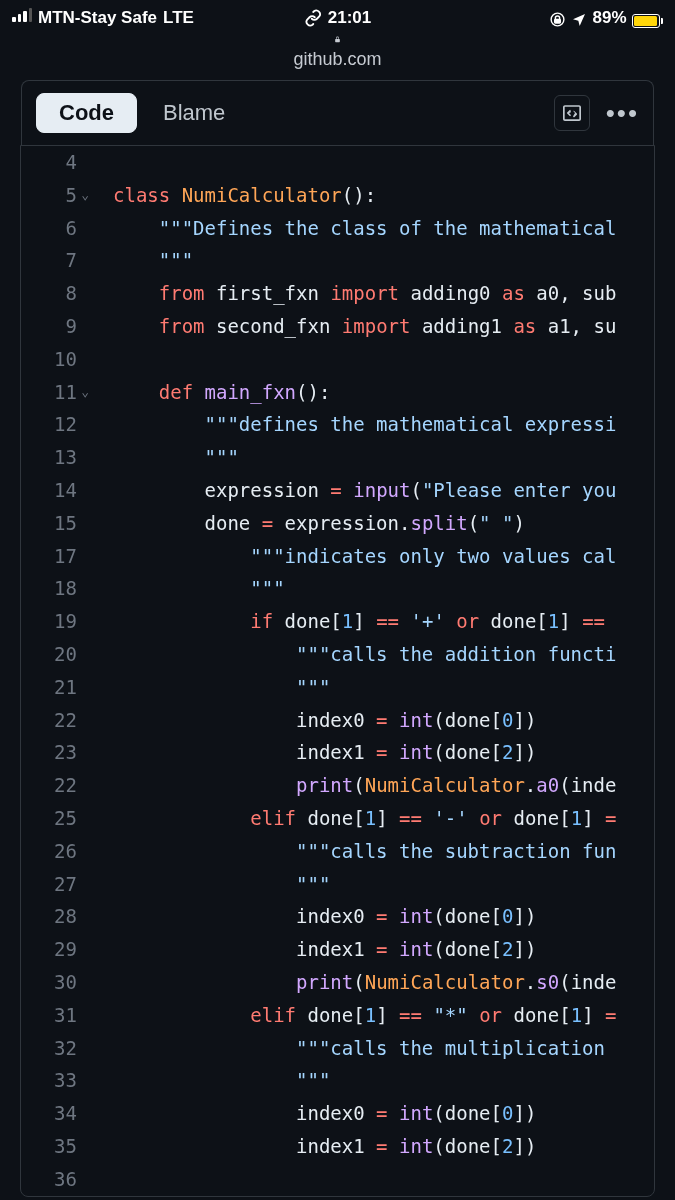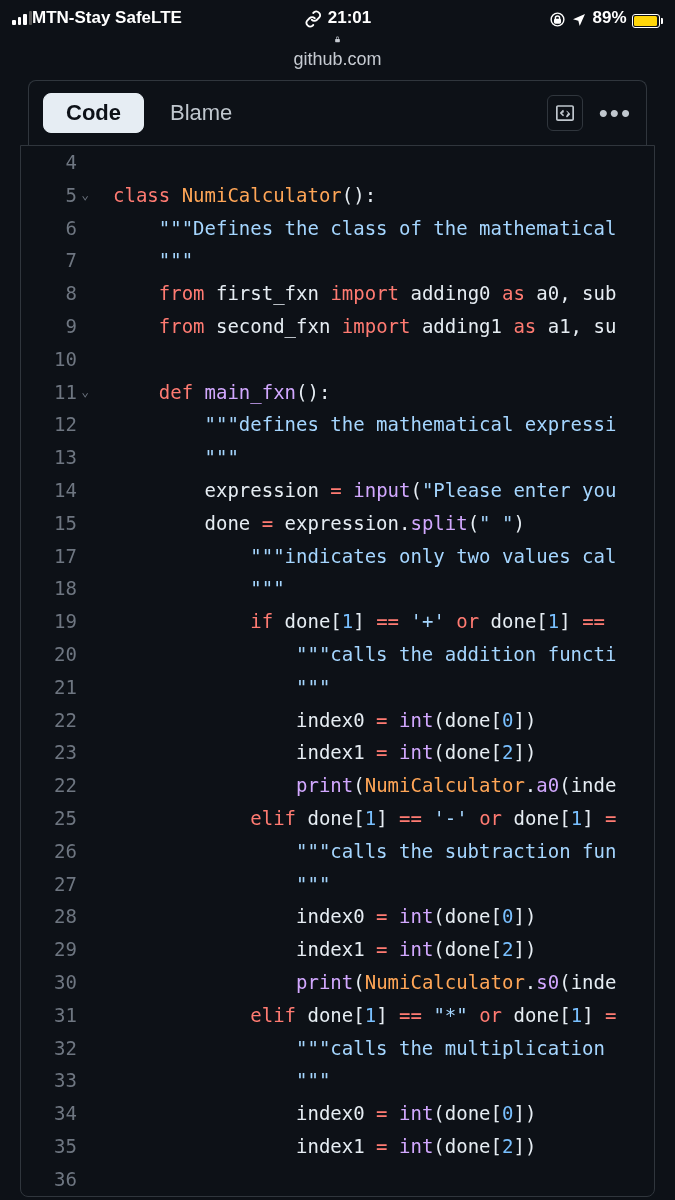--- a/index.html
+++ b/index.html
@@ -17,22 +17,22 @@
     height: 36px;
     background: #0d1117;
     display: flex;
     align-items: center;
     justify-content: space-between;
     padding: 0 12px;
     font-size: 17px;
     font-weight: 600;
     color: #fff;
   }
-  .status-left { display: flex; align-items: center; gap: 0; }
-  .status-center { position: absolute; left: 50%; transform: translateX(-50%); display: flex; align-items: flex-end; gap: 6px; }
+  .status-left { display: flex; gap: 6px; }
+  .status-center { position: absolute; left: 50%; transform: translateX(-50%); display: flex; align-items: center; gap: 6px; }
   .status-right { display: flex; align-items: flex-end; gap: 5px; }
   .signal-bars { display: flex; align-items: flex-end; gap: 2px; height: 14px; }
   .signal-bars span { width: 3.5px; background: #fff; border-radius: 1px; }
   .signal-bars span:nth-child(1){height:5px;} .signal-bars span:nth-child(2){height:8px;}
   .signal-bars span:nth-child(3){height:11px;} .signal-bars span:nth-child(4){height:14px;background:#555;}
   .link-icon { width:18px; height:18px; }
   .battery { display:flex; align-items:center; }
   .battery-body { width:28px; height:14px; border:1.5px solid #fff; border-radius:3px; position:relative; }
   .battery-fill { position:absolute; left:1px; top:1px; bottom:1px; width:89%; background:#ffd60a; border-radius:1.5px; }
   .battery-tip { width:2.5px; height:6px; background:#fff; border-radius:0 1px 1px 0; margin-left:1px;}
@@ -43,21 +43,21 @@
     display:flex; align-items:center; justify-content:center;
     gap:6px; color:#c6cbd2; font-size:18px;flex-direction:column;
   }
   .url-bar svg { width:15px; height:15px; fill:#c6cbd2; }
 
   
   .card-top-gap { height: 10px; }
 
   
   .file-header {
-    margin: 0 28px;
+    margin: 0 21px;
     border: 1px solid #30363d;
     border-bottom: none;
     border-radius: 8px 8px 0 0;
     padding: 12px 14px;
     display:flex; align-items:center; justify-content:space-between;
     background:#0d1117;
   }
   .tab-group { display:flex; align-items:center; gap:8px; }
   .tab-code {
     background:#e6edf3; color:#0d1117;

